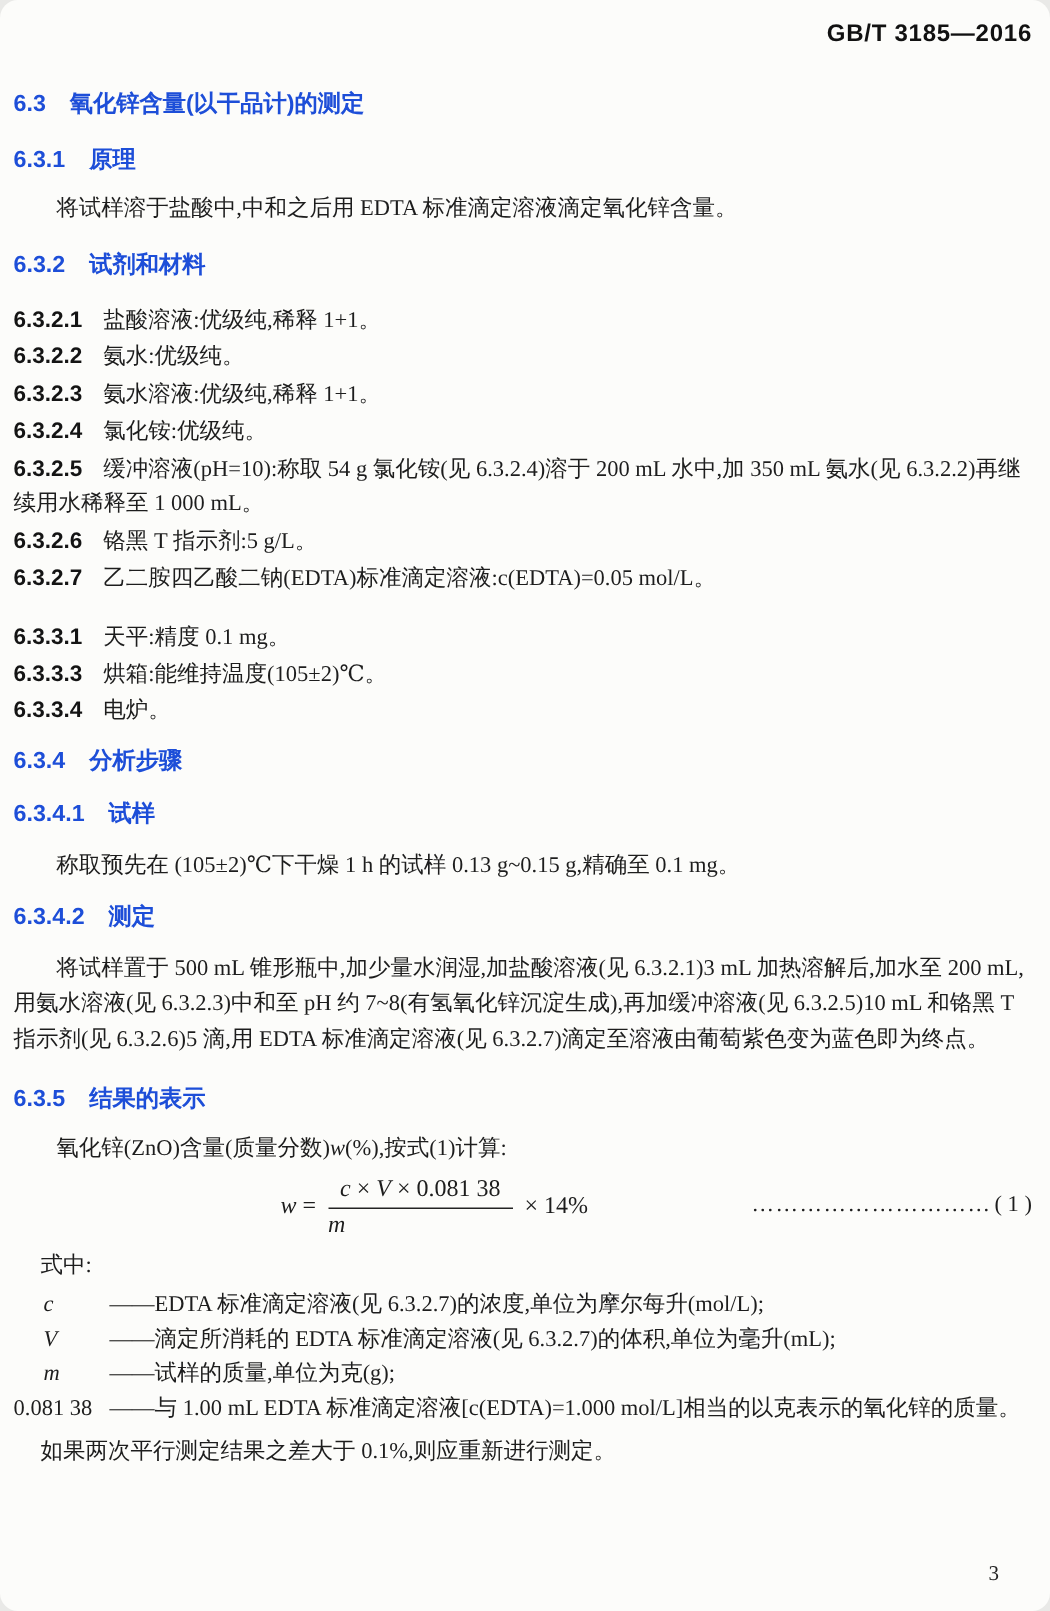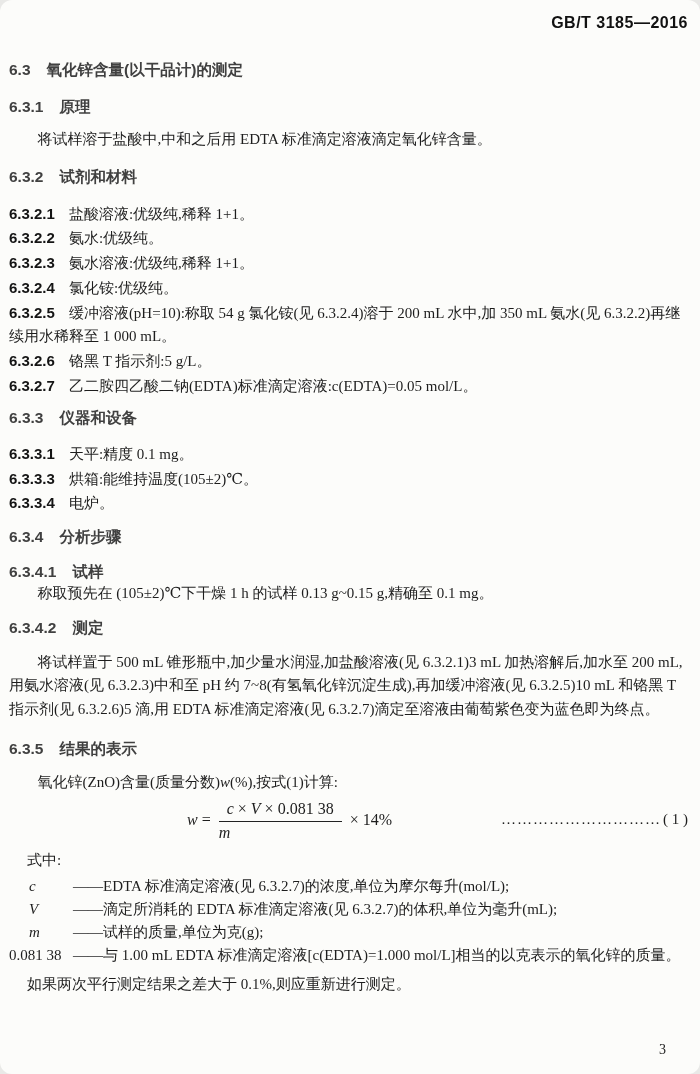--- a/index.html
+++ b/index.html
@@ -17,21 +17,21 @@
     border-radius:12px;
   }
   .std-no{
     position:absolute;top:14px;right:12px;
     font-family:"Liberation Sans","DejaVu Sans",sans-serif;
     font-weight:bold;font-size:16px;letter-spacing:.5px;color:#111;
   }
   
   .h{
     font-family:"Liberation Sans","DejaVu Sans",sans-serif;
-    font-weight:bold;color:#404040;
+    font-weight:bold;color:#1d4ed8;
     font-size:15.5px;line-height:20px;
   }
   .h .num{margin-right:16px;}
   .h63{margin-top:46px;}
   .h631{margin-top:17px;}
   .h632{margin-top:15px;}
   .h633{margin-top:9px;}
   .h634{margin-top:11px;}
   .h6341{margin-top:15px;}
   .h6342{margin-top:12px;}
@@ -40,21 +40,21 @@
   .items{margin-top:14px;}
   .items632{margin-top:15px;}
   .item{line-height:23.8px;}
   .inum{
     font-family:"Liberation Sans","DejaVu Sans",sans-serif;
     font-weight:bold;color:#141414;margin-right:14px;
   }
   
   .para{margin:0;line-height:23.5px;text-indent:1.9em;}
   .p631{margin-top:11px;}
-  .p6341{}
+  .p6341{margin-top:13px;}
   .p6342{margin-top:13px;}
   .p635{margin-top:12px;}
   .closing{margin-top:5px;text-indent:1.2em;}
   
   .formula-row{position:relative;margin-top:4px;height:48px;}
   .equation{
     position:absolute;left:0;right:120px;top:0;
     text-align:center;font-size:16px;
   }
   .it{font-style:italic;}
@@ -107,23 +107,20 @@
   <div class="items items632">
     <div class="item"><span class="inum">6.3.2.1</span><span>盐酸溶液:优级纯,稀释 1+1。</span></div>
     <div class="item"><span class="inum">6.3.2.2</span><span>氨水:优级纯。</span></div>
     <div class="item"><span class="inum">6.3.2.3</span><span>氨水溶液:优级纯,稀释 1+1。</span></div>
     <div class="item"><span class="inum">6.3.2.4</span><span>氯化铵:优级纯。</span></div>
     <div class="item"><span class="inum">6.3.2.5</span><span>缓冲溶液(pH=10):称取 54 g 氯化铵(见 6.3.2.4)溶于 200 mL 水中,加 350 mL 氨水(见 6.3.2.2)再继续用水稀释至 1 000 mL。</span></div>
     <div class="item"><span class="inum">6.3.2.6</span><span>铬黑 T 指示剂:5 g/L。</span></div>
     <div class="item"><span class="inum">6.3.2.7</span><span>乙二胺四乙酸二钠(EDTA)标准滴定溶液:c(EDTA)=0.05 mol/L。</span></div>
   </div>
 
-  <div class="h h633">
-    <span class="num">6.3.3</span><span>仪器和设备</span>
-  </div>
   <div class="items">
     <div class="item"><span class="inum">6.3.3.1</span><span>天平:精度 0.1 mg。</span></div>
     <div class="item"><span class="inum">6.3.3.3</span><span>烘箱:能维持温度(105±2)℃。</span></div>
     <div class="item"><span class="inum">6.3.3.4</span><span>电炉。</span></div>
   </div>
 
   <div class="h h634">
     <span class="num">6.3.4</span><span>分析步骤</span>
   </div>
 

